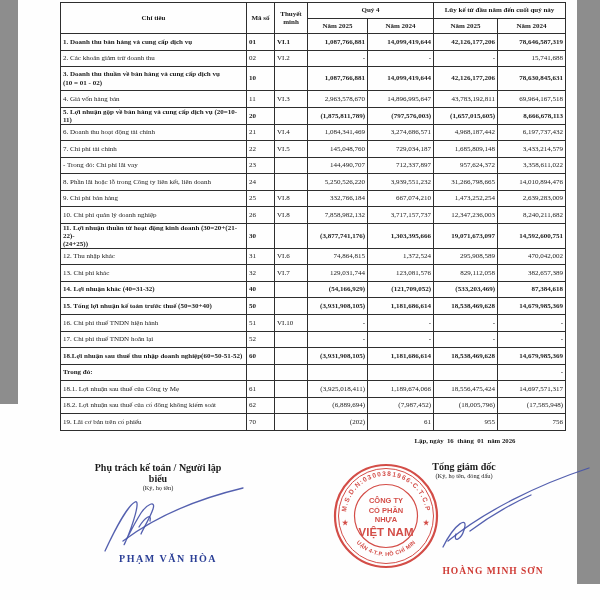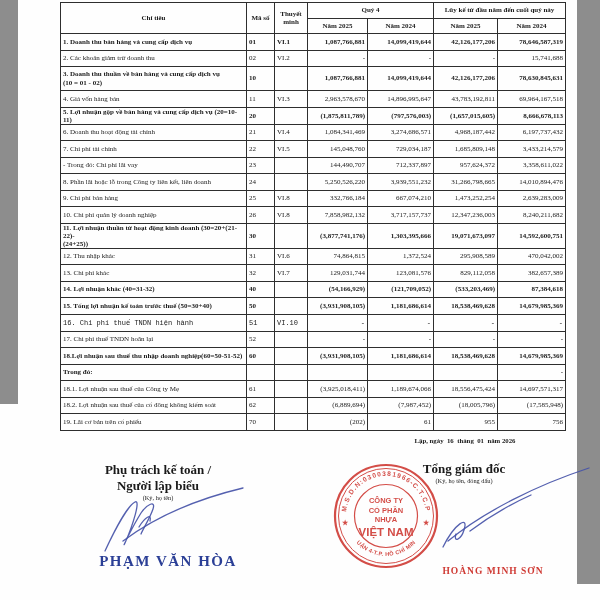--- a/index.html
+++ b/index.html
@@ -34,25 +34,25 @@
   .c-num   { text-align:right; font-variant-numeric:tabular-nums; }
   tr.bold td { font-weight:bold; }
 
   .date-line {
     position:absolute; left:350px; top:437px; width:230px;
     text-align:center; font-size:6.8px; white-space:pre; font-weight:bold;
   }
   .sig-block { position:absolute; text-align:center; }
   .sig-left  { left:88px;  top:462px; width:140px; }
   .sig-right { left:398px; top:461px; width:132px; }
-  .sig-title { font-size:13px; font-weight:bold; }
+  .sig-title { font-size:10px; font-weight:bold; }
   .sig-sub   { font-size:6.3px; }
   .sig-name-left {
     position:absolute; left:88px; top:553px; width:160px; text-align:center;
-    font-size:15px; font-weight:bold; letter-spacing:1.5px; color:#2b3f96;
+    font-size:10px; font-weight:bold; letter-spacing:1.5px; color:#2b3f96;
   }
   .sig-name-right {
     position:absolute; left:428px; top:566px; width:130px; text-align:center;
     font-size:9.5px; font-weight:bold; letter-spacing:1px; color:#cf3a34;
   }
   .stamp-svg { position:absolute; left:332px; top:462px; opacity:.9; }
   .sig-ink   { position:absolute; }
   .sig-ink-left  { left:95px;  top:477px; }
   .sig-ink-right { left:415px; top:455px; }
   .sig-ink path { fill:none; stroke:#4553a8; stroke-width:1.3; stroke-linecap:round; opacity:.92; }
@@ -229,21 +229,21 @@
   </tr>
       <tr class="bold" style="height: 16.5px;">
     <td class="c-label">15. Tổng lợi nhuận kế toán trước thuế (50=30+40)</td>
     <td class="c-ma">50</td>
     <td class="c-tm"></td>
     <td class="c-num">(3,931,908,105)</td>
     <td class="c-num">1,181,686,614</td>
     <td class="c-num">18,538,469,628</td>
     <td class="c-num">14,679,985,369</td>
   </tr>
-      <tr style="height: 17px; font-family: Liberation Mono, monospace;">
+      <tr style="height: 17px;">
     <td class="c-label">16. Chi phí thuế TNDN hiện hành</td>
     <td class="c-ma">51</td>
     <td class="c-tm">VI.10</td>
     <td class="c-num">-</td>
     <td class="c-num">-</td>
     <td class="c-num">-</td>
     <td class="c-num">-</td>
   </tr>
       <tr style="height: 16.5px;">
     <td class="c-label">17. Chi phí thuế TNDN hoãn lại</td>

